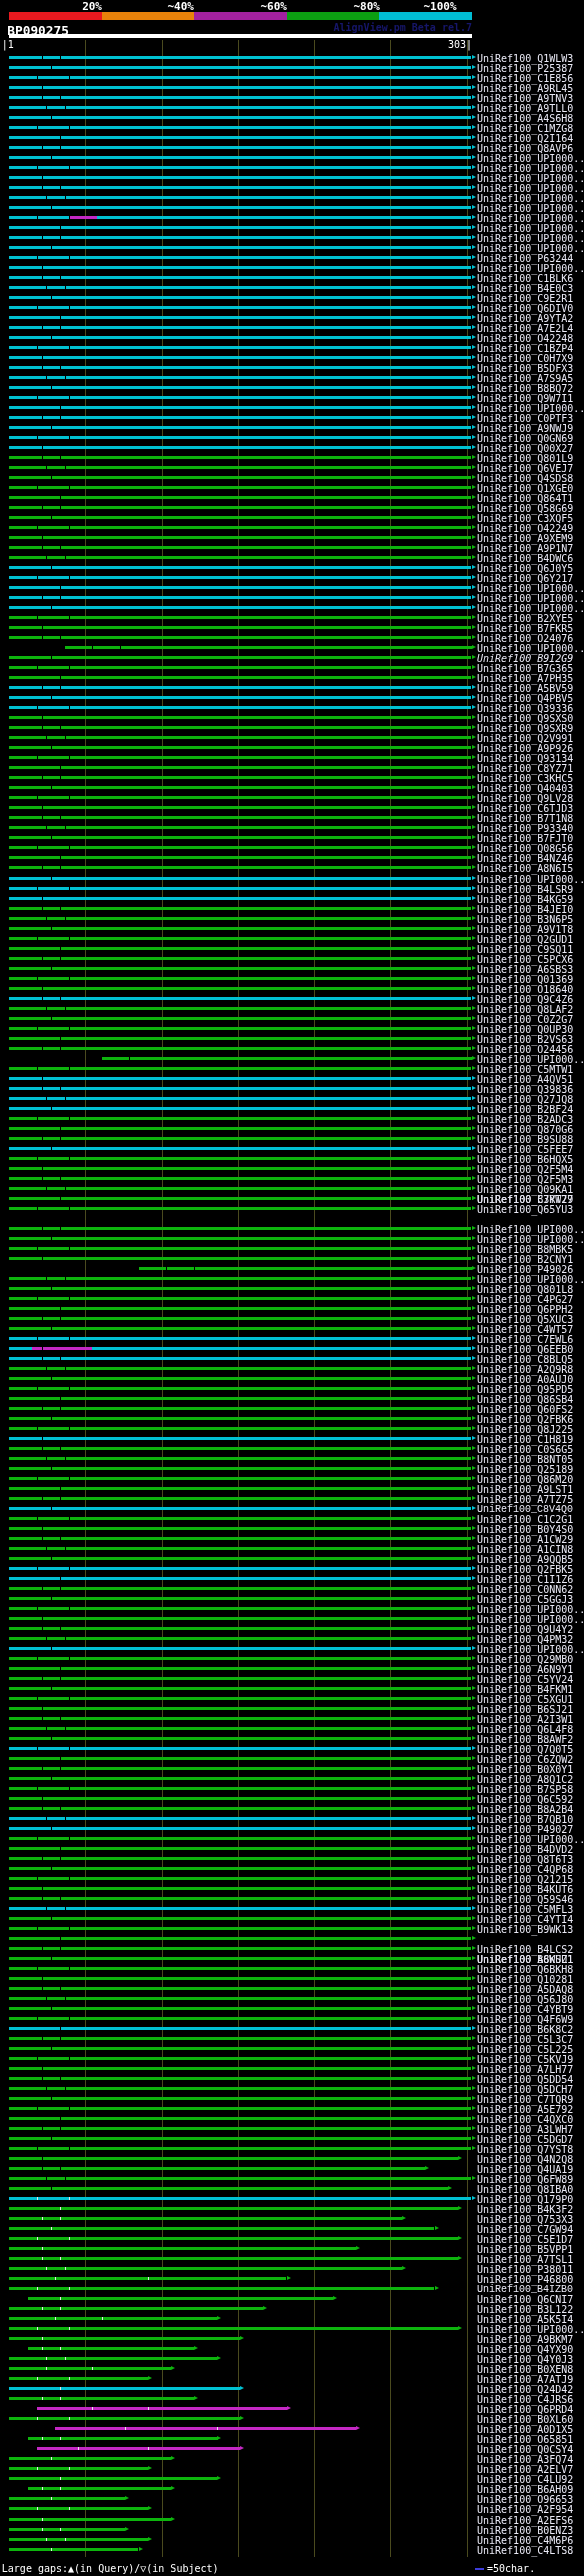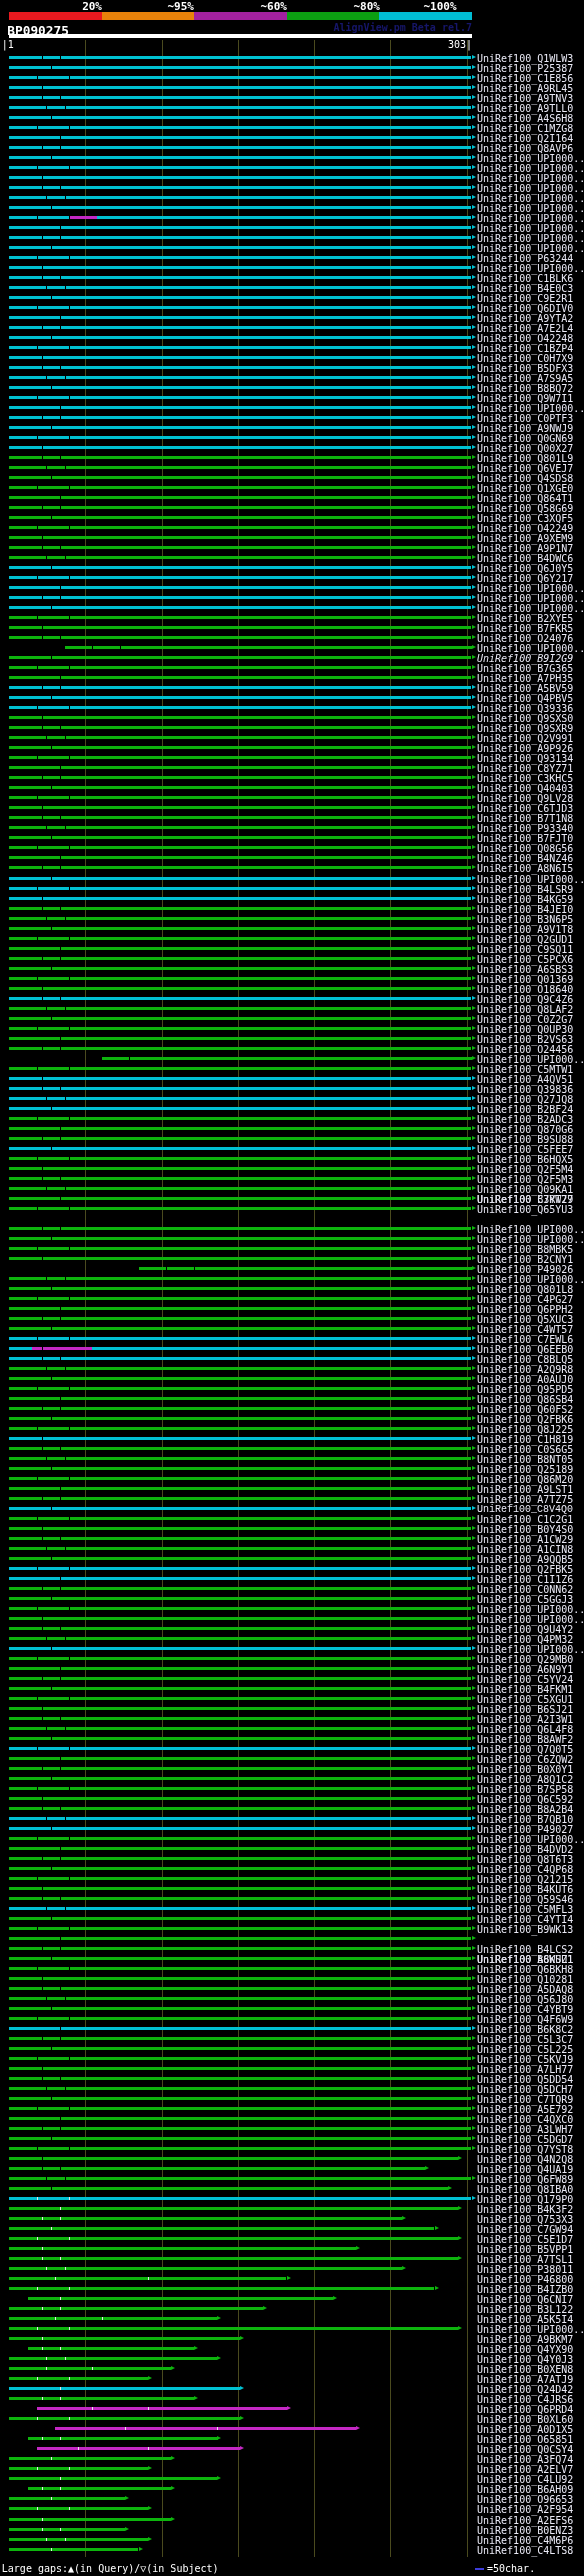--- a/index.html
+++ b/index.html
@@ -28,21 +28,21 @@
   #legend-gaps{position:absolute;left:1.8px;top:2563px;color:#fff;font-size:10px;}
   #legend-unit-wrap{position:absolute;left:475px;top:2563px;height:11px;}
   #legend-unit-dash{position:absolute;left:0;top:4.6px;width:9.1px;height:2.7px;}
   #legend-unit{position:absolute;left:12px;top:0;color:#fff;font-size:10px;}
 </style>
 </head>
 <body>
 
 <div id="scale-labels">
     <span style="left: 38px;">20%</span>
-    <span style="left: 130px;">~95%</span>
+    <span style="left: 130px;">~40%</span>
     <span style="left: 223px;">~60%</span>
     <span style="left: 316px;">~80%</span>
     <span style="left: 408px; text-align: center;">~100%</span>
   </div>
 
 <div id="scale-bar">
     <div style="background: rgb(232, 25, 31);"></div>
     <div style="background: rgb(232, 130, 10);"></div>
     <div style="background: rgb(163, 33, 159);"></div>
     <div style="background: rgb(12, 159, 18);"></div>
@@ -1523,21 +1523,21 @@
       <div class="arrow" style="left: 402px; border-left: 4.6px solid rgb(13, 180, 13);"></div>
       <span class="lbl" style="color: rgb(234, 234, 246);">UniRef100_P38011</span>
     </div>
     <div class="row" style="top: 2274px;">
       <div class="bar" style="left: 9.1px; width: 277px; background: rgb(13, 180, 13);"></div>
       <div class="tick" style="left: 55px; background: rgb(232, 232, 232);"></div>
       <div class="tick" style="left: 148px; background: rgb(232, 232, 232);"></div>
       <div class="arrow" style="left: 287px; border-left: 4.6px solid rgb(13, 180, 13);"></div>
       <span class="lbl" style="color: rgb(234, 234, 246);">UniRef100_P46800</span>
     </div>
-    <div class="row" style="top: 2284px;">
+    <div class="row" style="top: 2284px; font-family: Liberation Mono, monospace;">
       <div class="bar" style="left: 9.1px; width: 425px; background: rgb(13, 180, 13);"></div>
       <div class="tick" style="left: 37px; background: rgb(232, 232, 232);"></div>
       <div class="tick" style="left: 69px; background: rgb(232, 232, 232);"></div>
       <div class="arrow" style="left: 435px; border-left: 4.6px solid rgb(13, 180, 13);"></div>
       <span class="lbl" style="color: rgb(234, 234, 246);">UniRef100_B4IZB0</span>
     </div>
     <div class="row" style="top: 2294px;">
       <div class="bar" style="left: 28px; width: 305px; background: rgb(13, 180, 13);"></div>
       <div class="tick" style="left: 60px; background: rgb(232, 232, 232);"></div>
       <div class="arrow" style="left: 333px; border-left: 4.6px solid rgb(13, 180, 13);"></div>

